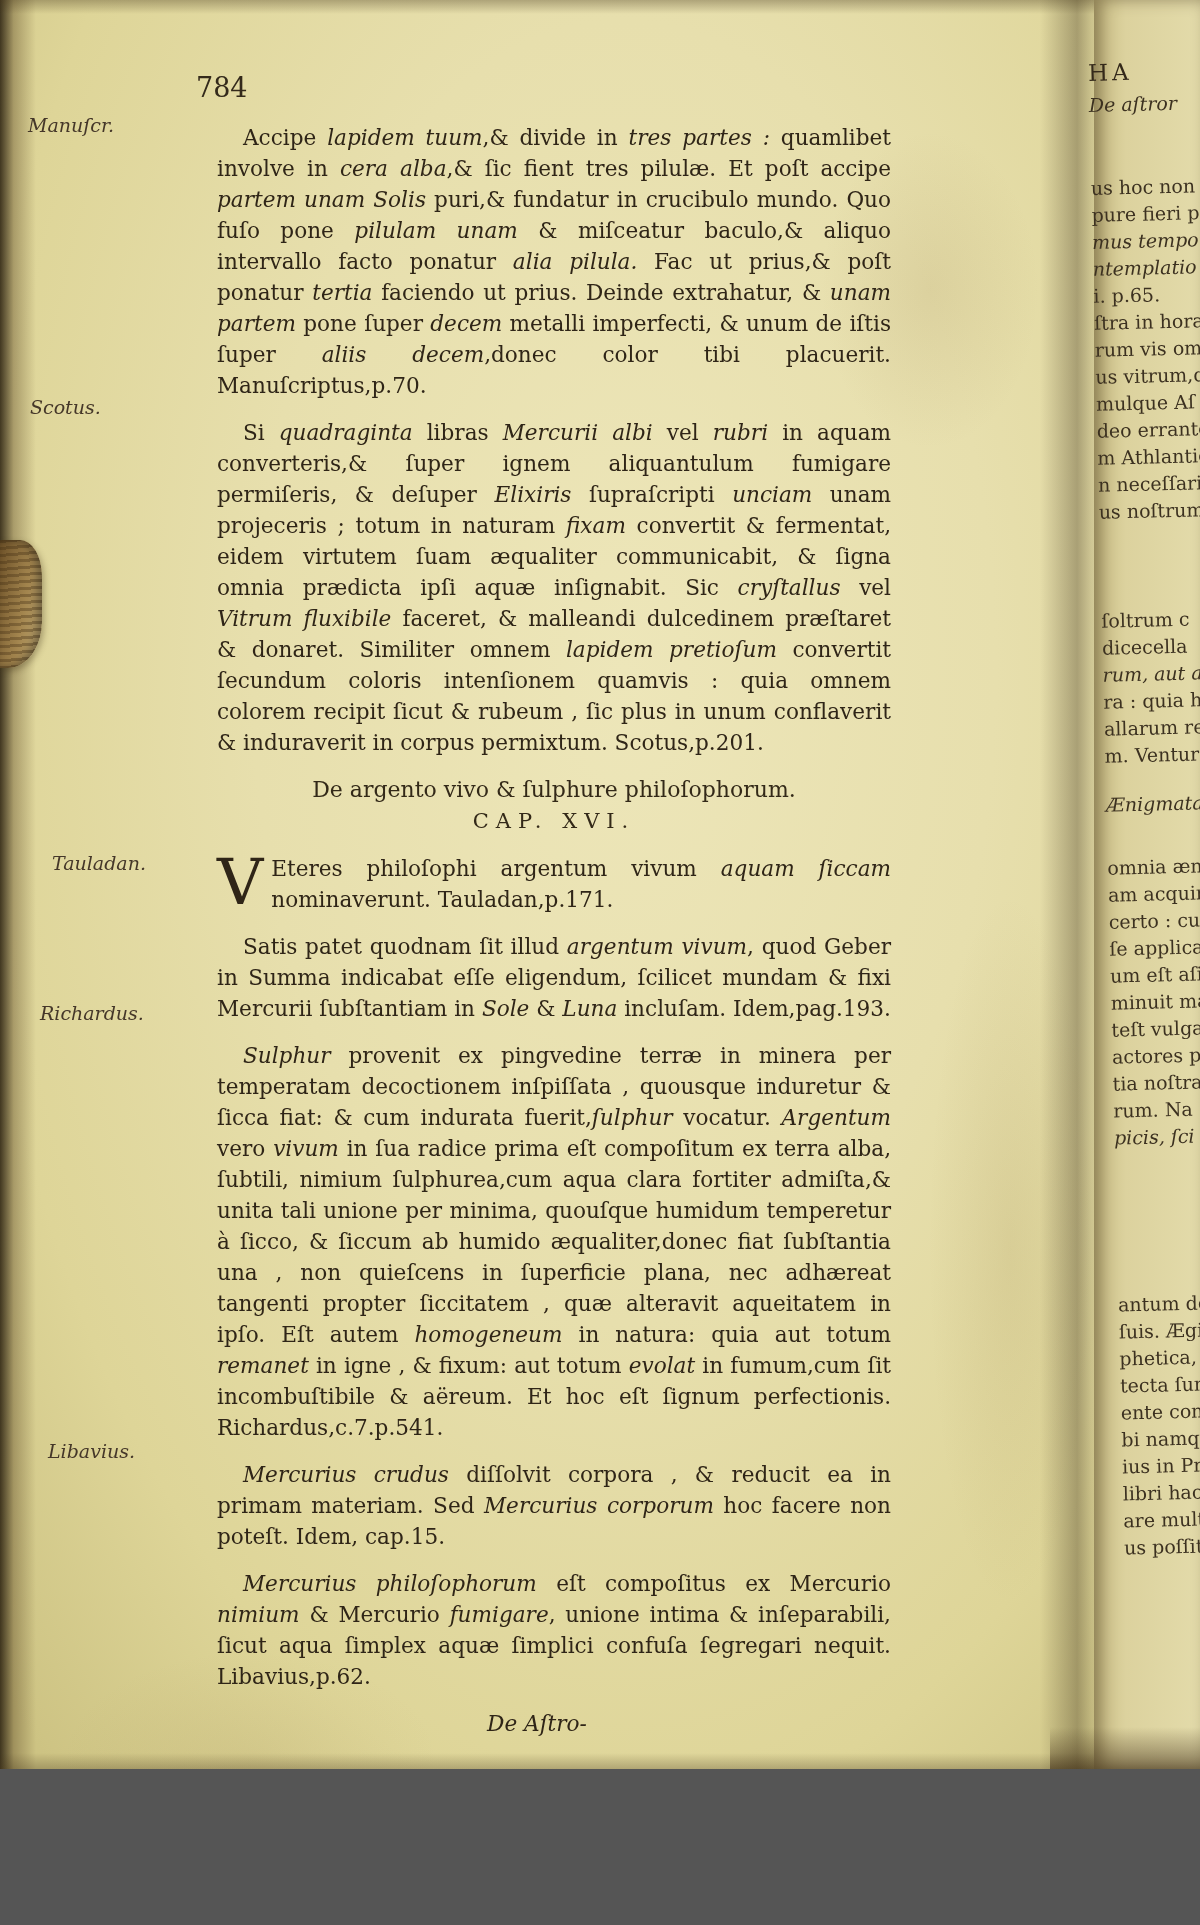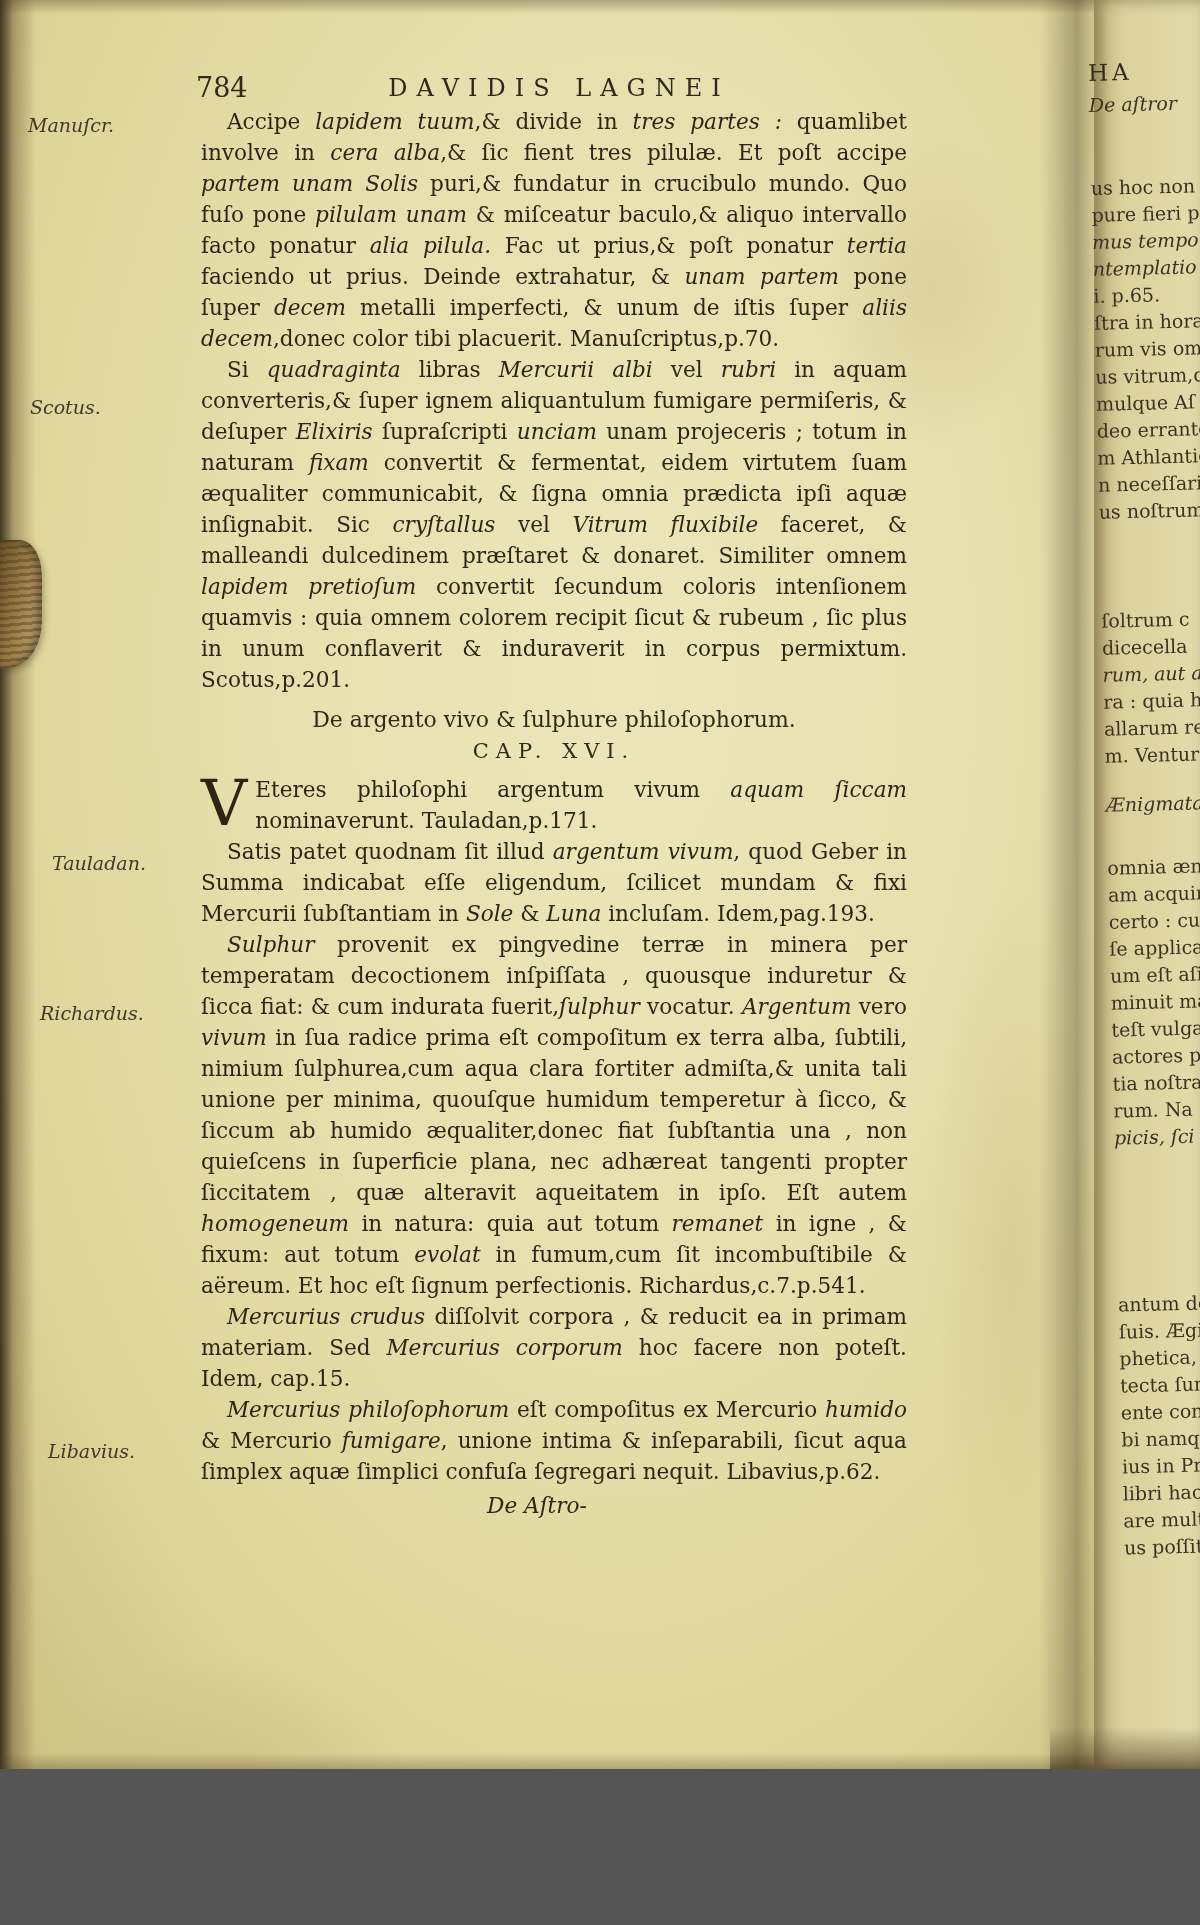--- a/index.html
+++ b/index.html
@@ -38,21 +38,21 @@
   .stain.s3 { left:930px; top:900px; width:160px; height:700px;
     background:radial-gradient(ellipse, rgba(140,115,60,.12), rgba(140,115,60,0) 72%); }
   
   .page-number { position:absolute; left:196px; top:72px; font-size:27px; color:#342a1b; }
   .running-title { position:absolute; left:214px; top:74px; width:690px; text-align:center;
     font-size:24px; letter-spacing:9px; color:#31271a; white-space:nowrap; }
   
   .text-column { position:absolute; left:201px; top:106px; width:706px;
     font-size:21.6px; line-height:31px; text-align:justify; color:#2f2517;
     text-rendering:optimizeLegibility; }
-  .block-paragraph { margin:0; text-indent:26px; }
+  .block-paragraph { margin:16px; text-indent:26px; }
   .block-paragraph .it { font-style:italic; }
   .block-paragraph.has-dropcap { text-indent:0; }
   .dropcap { float:left; font-size:64px; line-height:50px; padding:4px 8px 0 0; color:#2f2517; }
   .block-heading { text-align:center; text-indent:0; margin:9px 0 1px;
     font-size:22px; color:#332918; }
   .block-chapter { text-align:center; letter-spacing:7px; margin:1px 0 7px; font-size:21px; color:#332918; }
   .block-catchword { text-align:center; font-style:italic; padding-right:34px; margin-top:3px; }
   
   .margin-note { position:absolute; font-style:italic; font-size:19px; color:#453729; white-space:nowrap; }
   
@@ -70,32 +70,31 @@
   <div class="stain s1"></div>
   <div class="stain s2"></div>
   <div class="stain s3"></div>
 
   <div class="edge-left"></div>
   <div class="edge-top"></div>
   <div class="edge-bottom"></div>
   <div class="tear-patch"></div>
 
   <div class="page-number">784</div>
-  <div class="running-title">DAVIDIS LAGNEI</div>
 
   <div class="text-column">
       <p class="block-paragraph"><span class="ro">Accipe </span><span class="it">lapidem tuum</span><span class="ro">,&amp; divide in </span><span class="it">tres partes : </span><span class="ro">quamlibet involve in </span><span class="it">cera alba</span><span class="ro">,&amp; ſic fient tres pilulæ. Et poſt accipe </span><span class="it">partem unam Solis </span><span class="ro">puri,&amp; fundatur in crucibulo mundo. Quo fuſo pone </span><span class="it">pilulam unam </span><span class="ro">&amp; miſceatur baculo,&amp; aliquo intervallo facto ponatur </span><span class="it">alia pilula. </span><span class="ro">Fac ut prius,&amp; poſt ponatur </span><span class="it">tertia </span><span class="ro">faciendo ut prius. Deinde extrahatur, &amp; </span><span class="it">unam partem </span><span class="ro">pone ſuper </span><span class="it">decem </span><span class="ro">metalli imperfecti, &amp; unum de iſtis ſuper </span><span class="it">aliis decem</span><span class="ro">,donec color tibi placuerit. Manuſcriptus,p.70.</span></p>
       <p class="block-paragraph"><span class="ro">Si </span><span class="it">quadraginta </span><span class="ro">libras </span><span class="it">Mercurii albi </span><span class="ro">vel </span><span class="it">rubri </span><span class="ro">in aquam converteris,&amp; ſuper ignem aliquantulum fumigare permiſeris, &amp; deſuper </span><span class="it">Elixiris </span><span class="ro">ſupraſcripti </span><span class="it">unciam </span><span class="ro">unam projeceris ; totum in naturam </span><span class="it">fixam </span><span class="ro">convertit &amp; fermentat, eidem virtutem ſuam æqualiter communicabit, &amp; ſigna omnia prædicta ipſi aquæ inſignabit. Sic </span><span class="it">cryſtallus </span><span class="ro">vel </span><span class="it">Vitrum fluxibile </span><span class="ro">faceret, &amp; malleandi dulcedinem præſtaret &amp; donaret. Similiter omnem </span><span class="it">lapidem pretioſum </span><span class="ro">convertit ſecundum coloris intenſionem quamvis : quia omnem colorem recipit ſicut &amp; rubeum , ſic plus in unum conflaverit &amp; induraverit in corpus permixtum. Scotus,p.201.</span></p>
       <div class="block-heading">De argento vivo &amp; ſulphure philoſophorum.</div>
       <div class="block-chapter">CAP. XVI.</div>
       <p class="block-paragraph has-dropcap"><span class="dropcap">V</span><span class="ro">Eteres philoſophi argentum vivum </span><span class="it">aquam ſiccam </span><span class="ro">nominaverunt. Tauladan,p.171.</span></p>
       <p class="block-paragraph"><span class="ro">Satis patet quodnam ſit illud </span><span class="it">argentum vivum</span><span class="ro">, quod Geber in Summa indicabat eſſe eligendum, ſcilicet mundam &amp; fixi Mercurii ſubſtantiam in </span><span class="it">Sole </span><span class="ro">&amp; </span><span class="it">Luna </span><span class="ro">incluſam. Idem,pag.193.</span></p>
       <p class="block-paragraph"><span class="it">Sulphur </span><span class="ro">provenit ex pingvedine terræ in minera per temperatam decoctionem inſpiſſata , quousque induretur &amp; ſicca fiat: &amp; cum indurata fuerit,</span><span class="it">ſulphur </span><span class="ro">vocatur. </span><span class="it">Argentum </span><span class="ro">vero </span><span class="it">vivum </span><span class="ro">in ſua radice prima eſt compoſitum ex terra alba, ſubtili, nimium ſulphurea,cum aqua clara fortiter admiſta,&amp; unita tali unione per minima, quouſque humidum temperetur à ſicco, &amp; ſiccum ab humido æqualiter,donec fiat ſubſtantia una , non quieſcens in ſuperficie plana, nec adhæreat tangenti propter ſiccitatem , quæ alteravit aqueitatem in ipſo. Eſt autem </span><span class="it">homogeneum </span><span class="ro">in natura: quia aut totum </span><span class="it">remanet </span><span class="ro">in igne , &amp; fixum: aut totum </span><span class="it">evolat </span><span class="ro">in fumum,cum ſit incombuſtibile &amp; aëreum. Et hoc eſt ſignum perfectionis. Richardus,c.7.p.541.</span></p>
       <p class="block-paragraph"><span class="it">Mercurius crudus </span><span class="ro">diſſolvit corpora , &amp; reducit ea in primam materiam. Sed </span><span class="it">Mercurius corporum </span><span class="ro">hoc facere non poteſt. Idem, cap.15.</span></p>
-      <p class="block-paragraph"><span class="it">Mercurius philoſophorum </span><span class="ro">eſt compoſitus ex Mercurio </span><span class="it">humido </span><span class="ro">&amp; Mercurio </span><span class="it">fumigare</span><span class="ro">, unione intima &amp; inſeparabili, ſicut aqua ſimplex aquæ ſimplici confuſa ſegregari nequit. Libavius,p.62.</span></p>
+      <p class="block-paragraph"><span class="it">Mercurius philoſophorum </span><span class="ro">eſt compoſitus ex Mercurio </span><span class="it">nimium </span><span class="ro">&amp; Mercurio </span><span class="it">fumigare</span><span class="ro">, unione intima &amp; inſeparabili, ſicut aqua ſimplex aquæ ſimplici confuſa ſegregari nequit. Libavius,p.62.</span></p>
       <div class="block-catchword">De Aſtro-</div>
     </div>
 
   <div>
       <div class="margin-note" style="top: 114px; left: 28px;">Manuſcr.</div>
       <div class="margin-note" style="top: 396px; left: 30px;">Scotus.</div>
       <div class="margin-note" style="top: 852px; left: 52px;">Tauladan.</div>
       <div class="margin-note" style="top: 1002px; left: 40px;">Richardus.</div>
       <div class="margin-note" style="top: 1440px; left: 48px;">Libavius.</div>
     </div>

